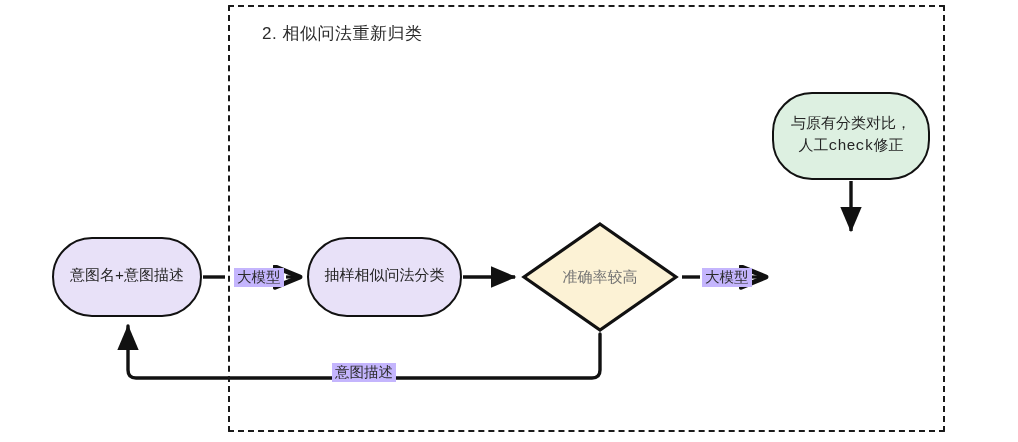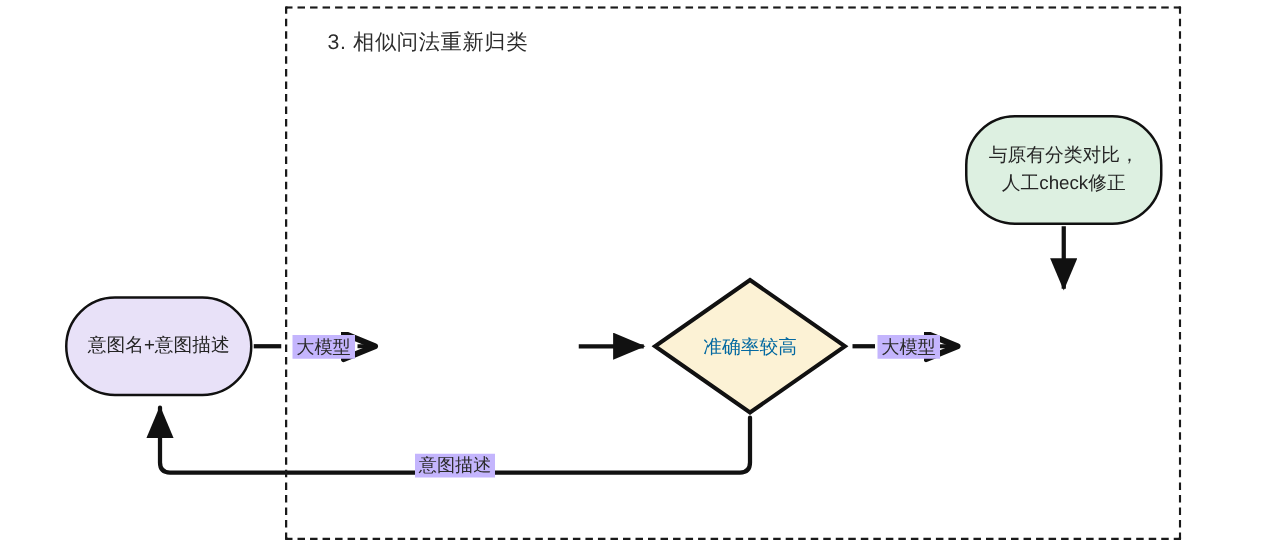--- a/index.html
+++ b/index.html
@@ -50,20 +50,21 @@
     align-items: center;
     justify-content: center;
     text-align: center;
     color: #252525;
     font-size: 15px;
     line-height: 1.45;
     border: 2.6px solid #111111;
   }
   .node.stadium {
     border-radius: 40px;
+    font-family: Liberation Mono, monospace;
   }
   .node .label {
     padding: 0 10px;
     white-space: pre-line;
   }
   .node-purple { background: #e8e1f8; }
   .node-green  { background: #ddf0e1; }
 
   .diamond-wrap {
     position: absolute;
@@ -78,21 +79,21 @@
   .diamond-label {
     position: absolute;
     left: 0;
     top: 0;
     width: 158px;
     height: 112px;
     display: flex;
     align-items: center;
     justify-content: center;
     font-size: 15px;
-    color: #0369a1;
+    color: #737373;
     white-space: nowrap;
     pointer-events: none;
   }
   .edge-label {
     position: absolute;
     font-size: 14.5px;
     color: #2b2b2b;
     white-space: nowrap;
     background: #c4b5fd;
     padding: 0 3px;
@@ -130,28 +131,31 @@
     <g>
       <line x1="851" y1="181" x2="851" y2="231" stroke="#111111" stroke-width="3.4" marker-end="url(#arrowhead)"></line>
     </g>
 
     <g>
       <path d="M600,334 L600,370 Q600,378 592,378 L136,378 Q128,378 128,370 L128,326" fill="none" stroke="#111111" stroke-width="3.4" stroke-linecap="round" stroke-linejoin="round" marker-end="url(#arrowhead)"></path>
     </g>
   </svg>
 
   <div class="group-box"></div>
-  <div class="group-title">3. 相似问法重新归类</div>
+  <div class="group-title">2. 相似问法重新归类</div>
 
   <div class="node stadium node-purple" style="left:52px; top:237px; width:150px; height:80px;">
     <span class="label">意图名+意图描述</span>
   </div>
 
   <div class="edge-label" style="left:234px; top:268px;">大模型</div>
 
+  <div class="node stadium node-purple" style="left:307px; top:237px; width:155px; height:80px;">
+    <span class="label">抽样相似问法分类</span>
+  </div>
 
   <div class="diamond-wrap" style="left:521px; top:221px;">
     <svg width="158" height="112" viewBox="0 0 158 112" xmlns="http://www.w3.org/2000/svg">
       <polygon points="79,3 155,56 79,109 3,56" fill="#fcf2d5" stroke="#111111" stroke-width="3.2" stroke-linejoin="miter"></polygon>
     </svg>
     <div class="diamond-label">准确率较高</div>
   </div>
 
   <div class="edge-label" style="left:702px; top:268px;">大模型</div>
 

